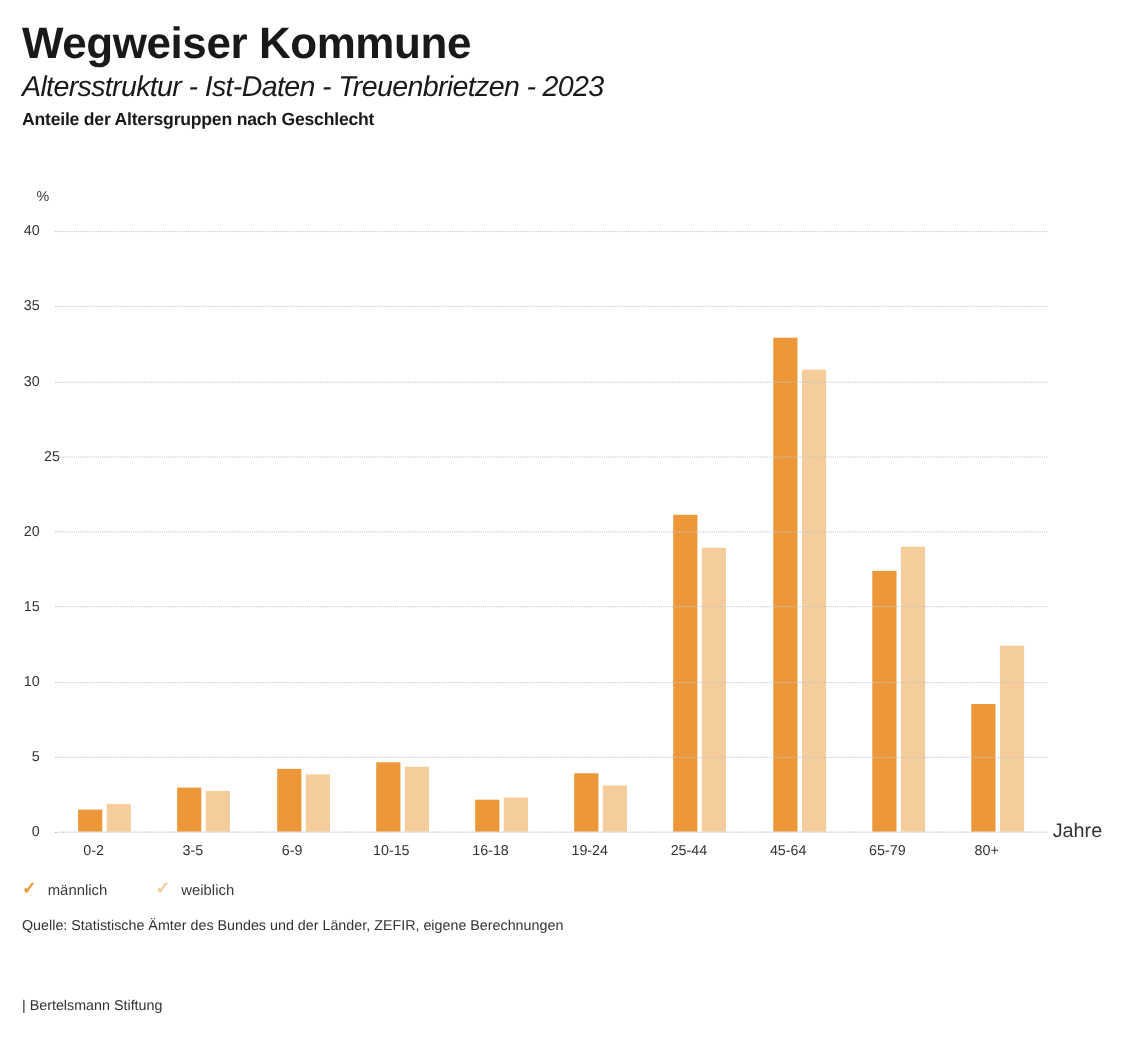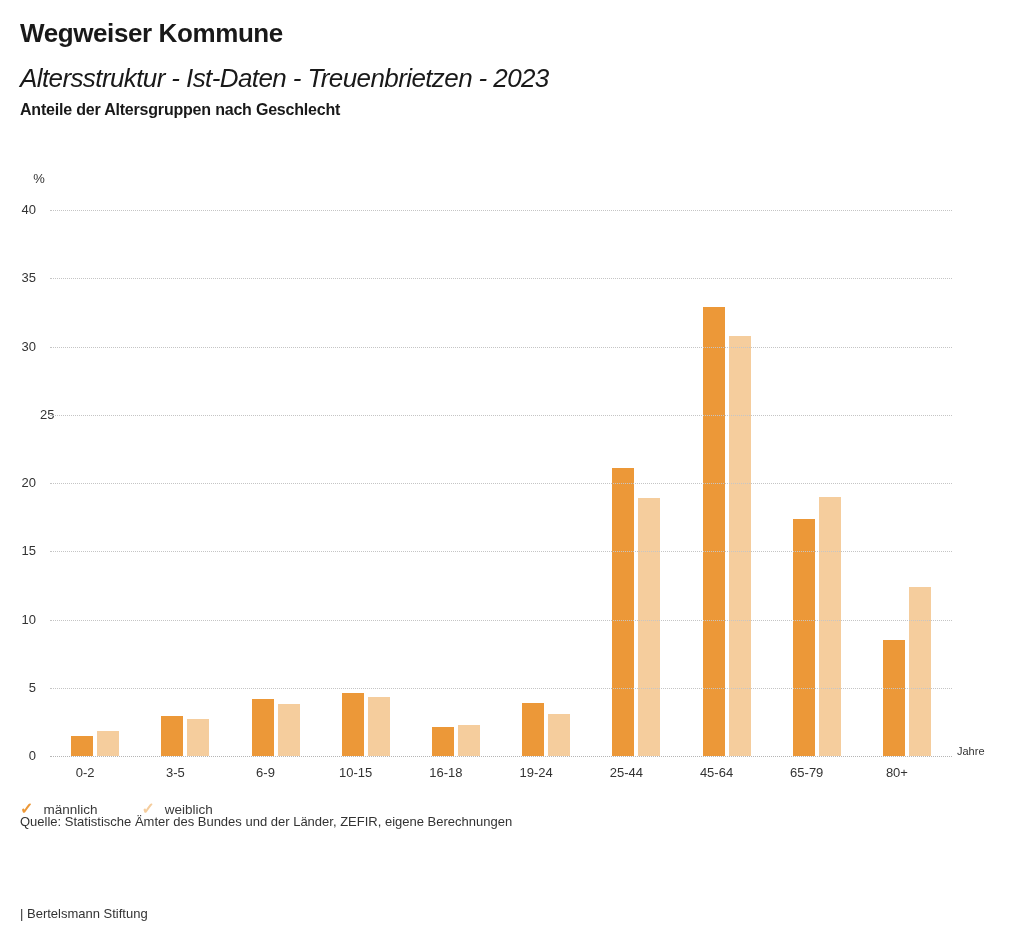--- a/index.html
+++ b/index.html
@@ -1,48 +1,48 @@
 <!DOCTYPE html>
 <html><head>
 <meta charset="utf-8">
 <style>
   * { margin:0; padding:0; box-sizing:border-box; }
   html,body { background:#ffffff; }
   body { font-family:"Liberation Sans", sans-serif; }
   .page { position:relative; width:1024px; height:946px; background:#ffffff; overflow:hidden; }
 
-  .title   { position:absolute; left:20px; top:18px;  font-size:26px; font-weight:700; color:#191919; letter-spacing:-0.4px; }
+  .title   { position:absolute; left:20px; top:18px;  font-size:40px; font-weight:700; color:#191919; letter-spacing:-0.4px; }
   .subtitle{ position:absolute; left:20px; top:63px;  font-size:26px; font-weight:400; color:#191919; letter-spacing:-0.6px;font-style:italic; }
   .heading3{ position:absolute; left:20px; top:101px; font-size:16px; font-weight:700; color:#191919; letter-spacing:-0.2px; }
 
   .y-unit  { position:absolute; left:28px; top:171px; width:22px; text-align:center; font-size:13px; color:#333; }
 
   .plot    { position:absolute; left:50px; top:210px; width:902px; height:546px; }
   .gridline{ position:absolute; left:0; right:0; height:0; border-top:1px dotted #c5c5c5; }
   .gridline.zero { border-top-color:#b5b5b5; }
 
   .yaxis   { position:absolute; left:0; top:210px; width:36px; height:546px; }
   .ytick   { position:absolute; left:0; width:36px; text-align:right; font-size:13px; color:#333; }
 
   .bars    { position:absolute; left:0; right:0; top:0; bottom:0; display:flex; }
   .group   { flex:1; display:flex; align-items:flex-end; justify-content:center; gap:4px; }
   .bar     { width:22px; }
 
   .xlabels { position:absolute; left:40px; top:765px; width:902px; display:flex; }
   .xlabel  { flex:1; text-align:center; font-size:13px; color:#333; }
 
-  .x-unit  { position:absolute; left:957px; top:745px; font-size:11px; color:#333; }
+  .x-unit  { position:absolute; left:957px; top:745px; font-size:18px; color:#333; }
 
   .legend  { position:absolute; left:20px; top:801px; display:flex; gap:44px; }
   .legend-item  { display:flex; align-items:center; gap:10px; cursor:pointer; }
   .legend-check { font-size:16px; font-weight:700; line-height:1; }
   .legend-label { font-size:13.5px; color:#3a3a3a; }
 
   .footer-line { position:absolute; left:20px; font-size:13px; color:#333; }
-  .footer-source      { top:814px; }
+  .footer-source      { top:833px; }
   .footer-license     { top:875px; }
   .footer-attribution { top:906px; }
 </style>
 </head>
 <body>
 
 <div class="page">
 
   <div class="title">Wegweiser Kommune</div>
   <div class="subtitle">Altersstruktur - Ist-Daten - Treuenbrietzen - 2023</div>

